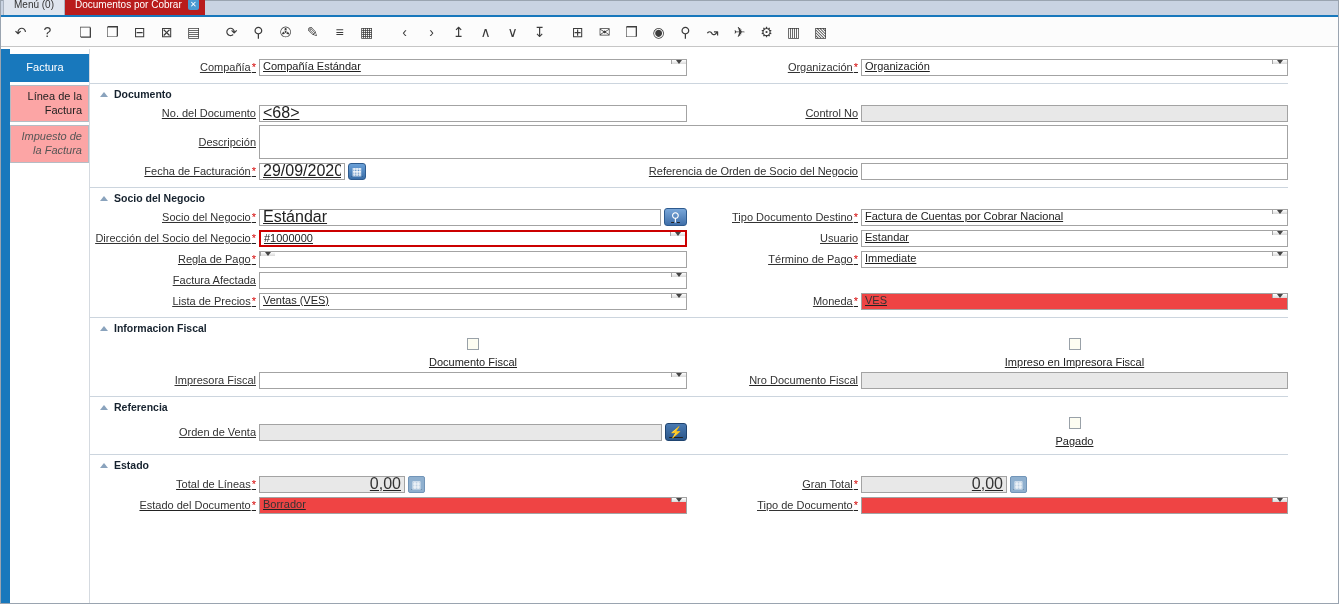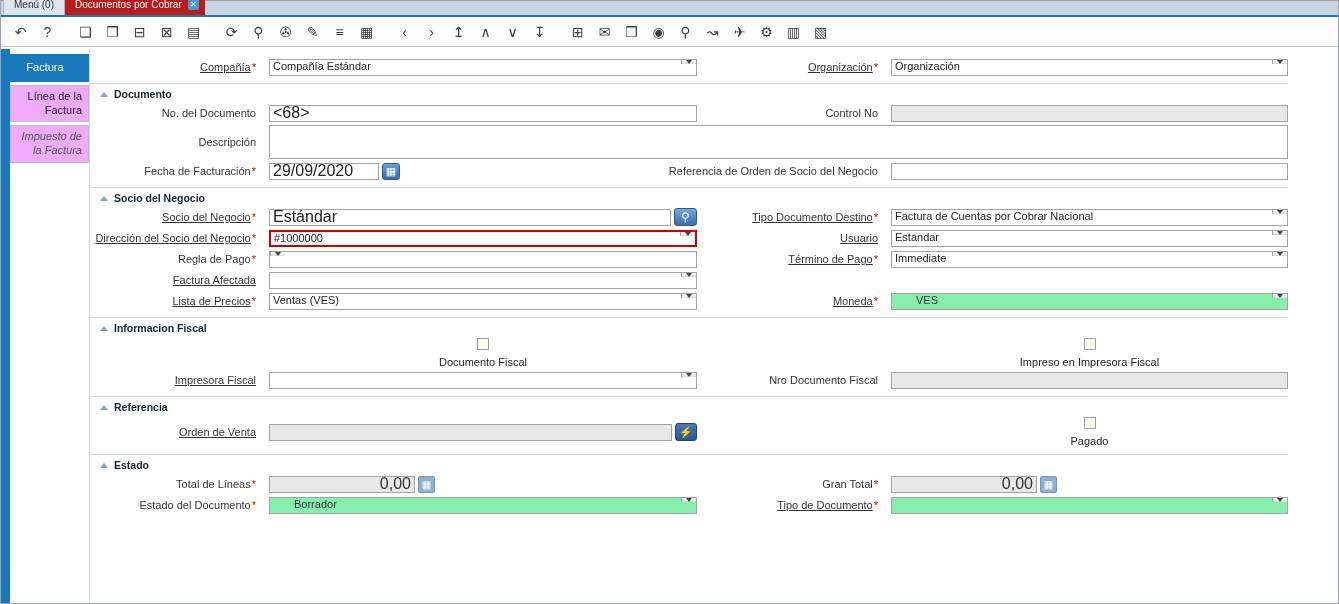--- a/index.html
+++ b/index.html
@@ -21,53 +21,53 @@
 
   
   .toolbar { height:30px; border-bottom:1px solid #c6c6c6; background:#fcfcfc; display:flex; align-items:center; padding:0 6px; }
   .tbtn { width:25px; height:23px; display:flex; align-items:center; justify-content:center; font-size:14px; color:#3c3c3c; margin:0 1px; cursor:pointer; border-radius:2px; }
   .tbtn.grp { margin-left:12px; }
 
   
   .bodywrap { position:absolute; top:48px; left:0; right:0; bottom:0; display:flex; }
   .sidebar { width:88px; flex:none; position:relative; padding-top:5px; }
   .sidebar::before { content:""; position:absolute; left:0; top:0; bottom:0; width:9px; background:#1878bc; }
-  .stab { position:relative; margin:0 0 3px 9px; padding:4px 6px; background:#f0abfc; border:1px solid #b5bcc4; text-align:right; line-height:1.25; color:#222; cursor:pointer; }
+  .stab { position:relative; margin:0 0 3px 9px; padding:4px 6px; background:#fca5a5; border:1px solid #b5bcc4; text-align:right; line-height:1.25; color:#222; cursor:pointer; }
   .stab.active { margin-left:0; background:#1878bc; border:none; color:#fff; text-align:center; padding:7px 4px; }
   .stab.disabled { font-style:italic; color:#555; }
 
   .content { flex:1; border-left:1px solid #d5dae0; padding:6px 50px 0 0; overflow:hidden; background:#fff; }
 
   
-  .row { display:grid; grid-template-columns:168px 428px 172px 1fr; column-gap:11px; align-items:center; min-height:18px; margin:3px 0; }
+  .row { display:grid; grid-template-columns:168px 428px 172px 1fr; column-gap:1px; align-items:center; min-height:18px; margin:3px 0;text-decoration:underline; }
   .lbl { display:flex; justify-content:flex-end; align-items:center; padding-right:2px; color:#333; white-space:nowrap; overflow:visible; }
   .lbl span { white-space:nowrap; }
   .link > span:first-child { text-decoration:underline; }
   .req { color:#d40000; margin-left:1px; text-decoration:none; }
 
   .txt { height:17px; border:1px solid #a3a3a3; padding:0 3px; font-family:inherit; font-size:16px; width:100%; background:#fff; color:#222; }
   .txt:disabled { background:#e8e8e8; color:#333; }
   .txt.num { text-align:right; }
   .ta { grid-column:2/5; height:34px; border:1px solid #a3a3a3; resize:none; font-family:inherit; font-size:11px; width:100%; }
 
   .combo { display:flex; height:17px; border:1px solid #a3a3a3; background:#fff; align-items:flex-start; width:100%; }
   .combo-text { flex:1; padding:0 3px; display:flex; align-items:center; white-space:nowrap; overflow:hidden; }
   .dd { width:15px; border-left:1px solid #a3a3a3; background:linear-gradient(#ffffff,#d9d9d9); display:flex; align-items:center; justify-content:center; cursor:pointer; flex:none; }
   .tri { width:0; height:0; border-left:3px solid transparent; border-right:3px solid transparent; border-top:4px solid #444; }
-  .combo.dis { background:#86efac;padding-left:21px; }
+  .combo.dis { background:#ef4444; }
   .combo.dis .combo-text { color:#333; }
   .combo.hl { border:2px solid #cc0000; }
 
   .fieldwrap { display:flex; align-items:center; gap:3px; width:100%; }
   .btn { height:18px; border-radius:3px; color:#fff; display:flex; align-items:center; justify-content:center; cursor:pointer; flex:none; }
   .btn-cal { width:18px; height:17px; background:linear-gradient(#6aa0d8,#3a6ea8); border:1px solid #2d5a8e; font-size:11px; }
   .btn-socio { width:23px; background:linear-gradient(#79a7d9,#3f6fa9); border:1px solid #2d5a8e; font-size:12px; }
   .btn-orden { width:22px; background:linear-gradient(#4a7ab2,#2b5689); border:1px solid #1f4470; font-size:11px; }
   .btn-calc { width:17px; height:17px; background:#8fb0cf; border:1px solid #7295b8; font-size:10px; border-radius:2px; }
-  .date { width:110px; flex:none; }
+  .date { width:86px; flex:none; }
   .short { width:146px; flex:none; }
 
   .section { border-top:1px solid #ccd5de; margin-top:7px; padding-top:3px; }
   .sec-head { display:flex; align-items:center; gap:6px; margin:1px 0 4px 10px; }
   .sec-arrow { width:0; height:0; border-left:4px solid transparent; border-right:4px solid transparent; border-bottom:5px solid #8aa3bd; cursor:pointer; }
   .sec-title { font-weight:bold; font-size:10.5px; color:#16222e; }
 
   .chkrow { display:flex; align-items:center; gap:6px;flex-direction:column; }
   .chk { width:12px; height:12px; border:1px solid #99a1a8; background:#fdfdf2; flex:none; cursor:pointer; }
 </style>

